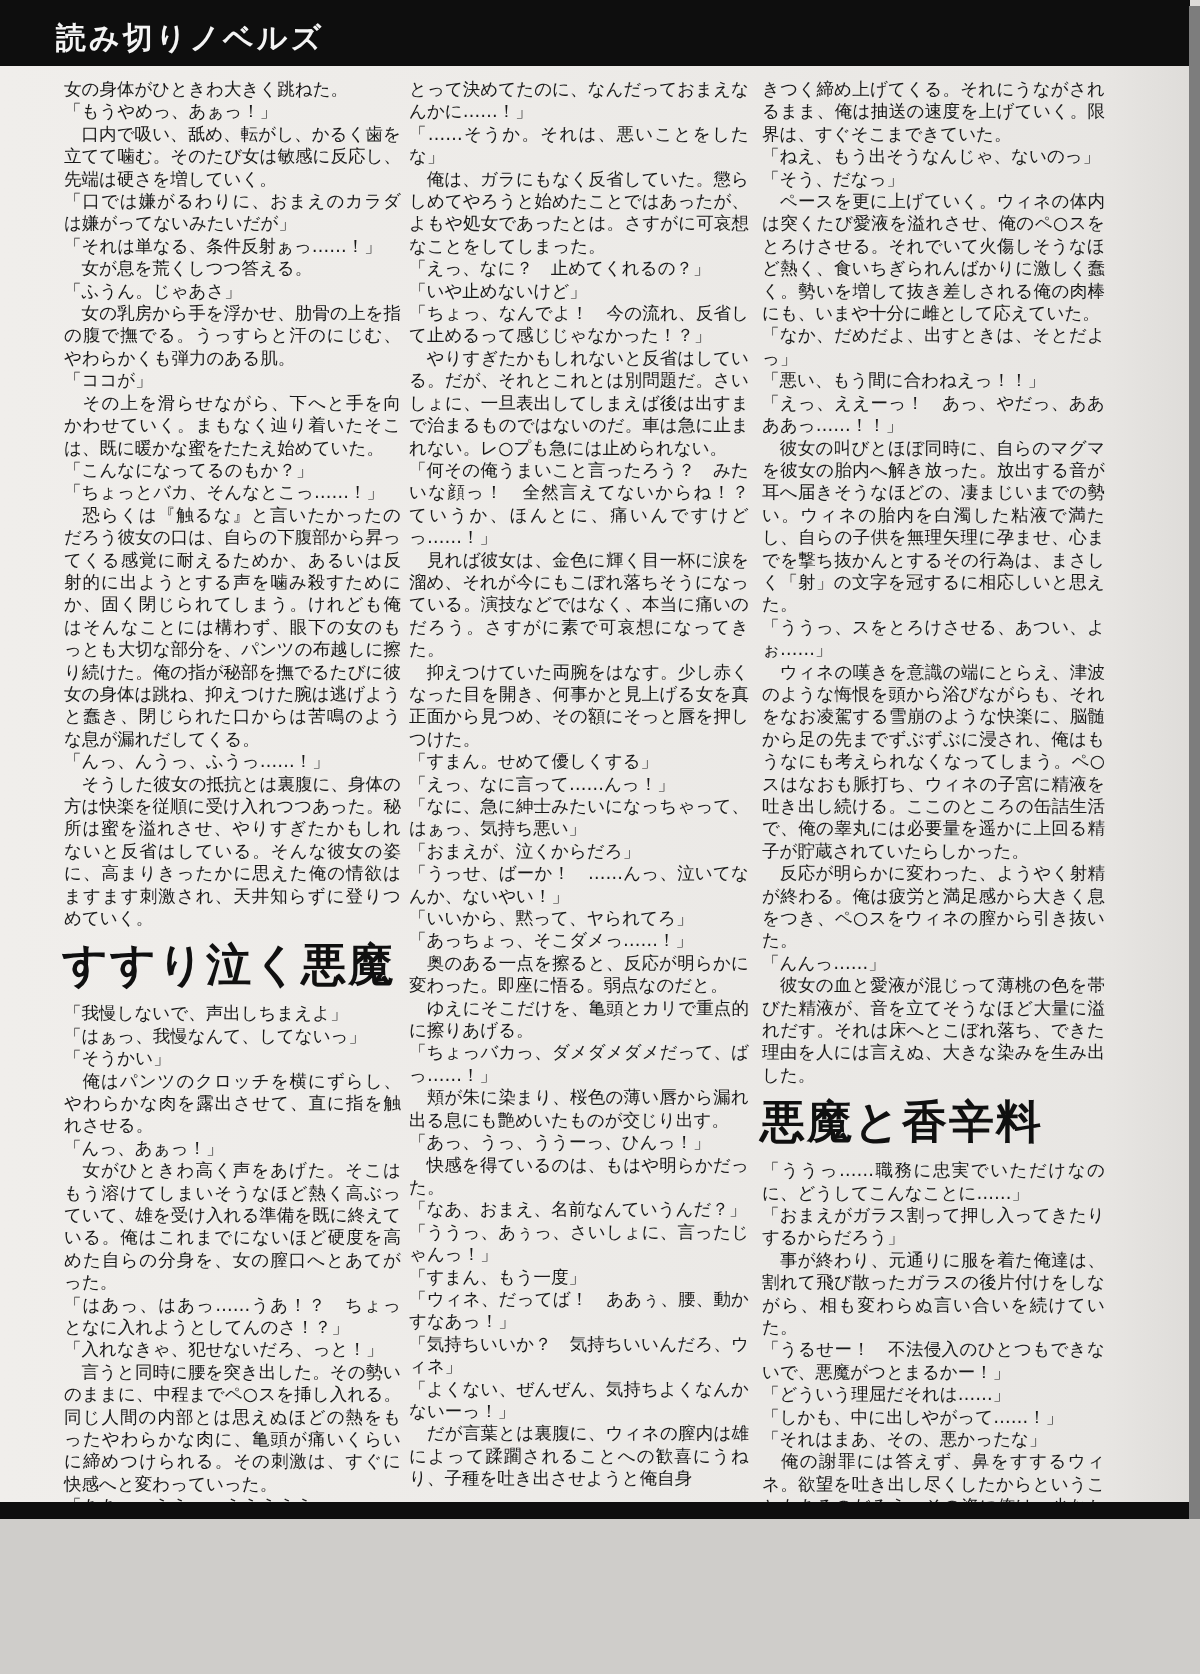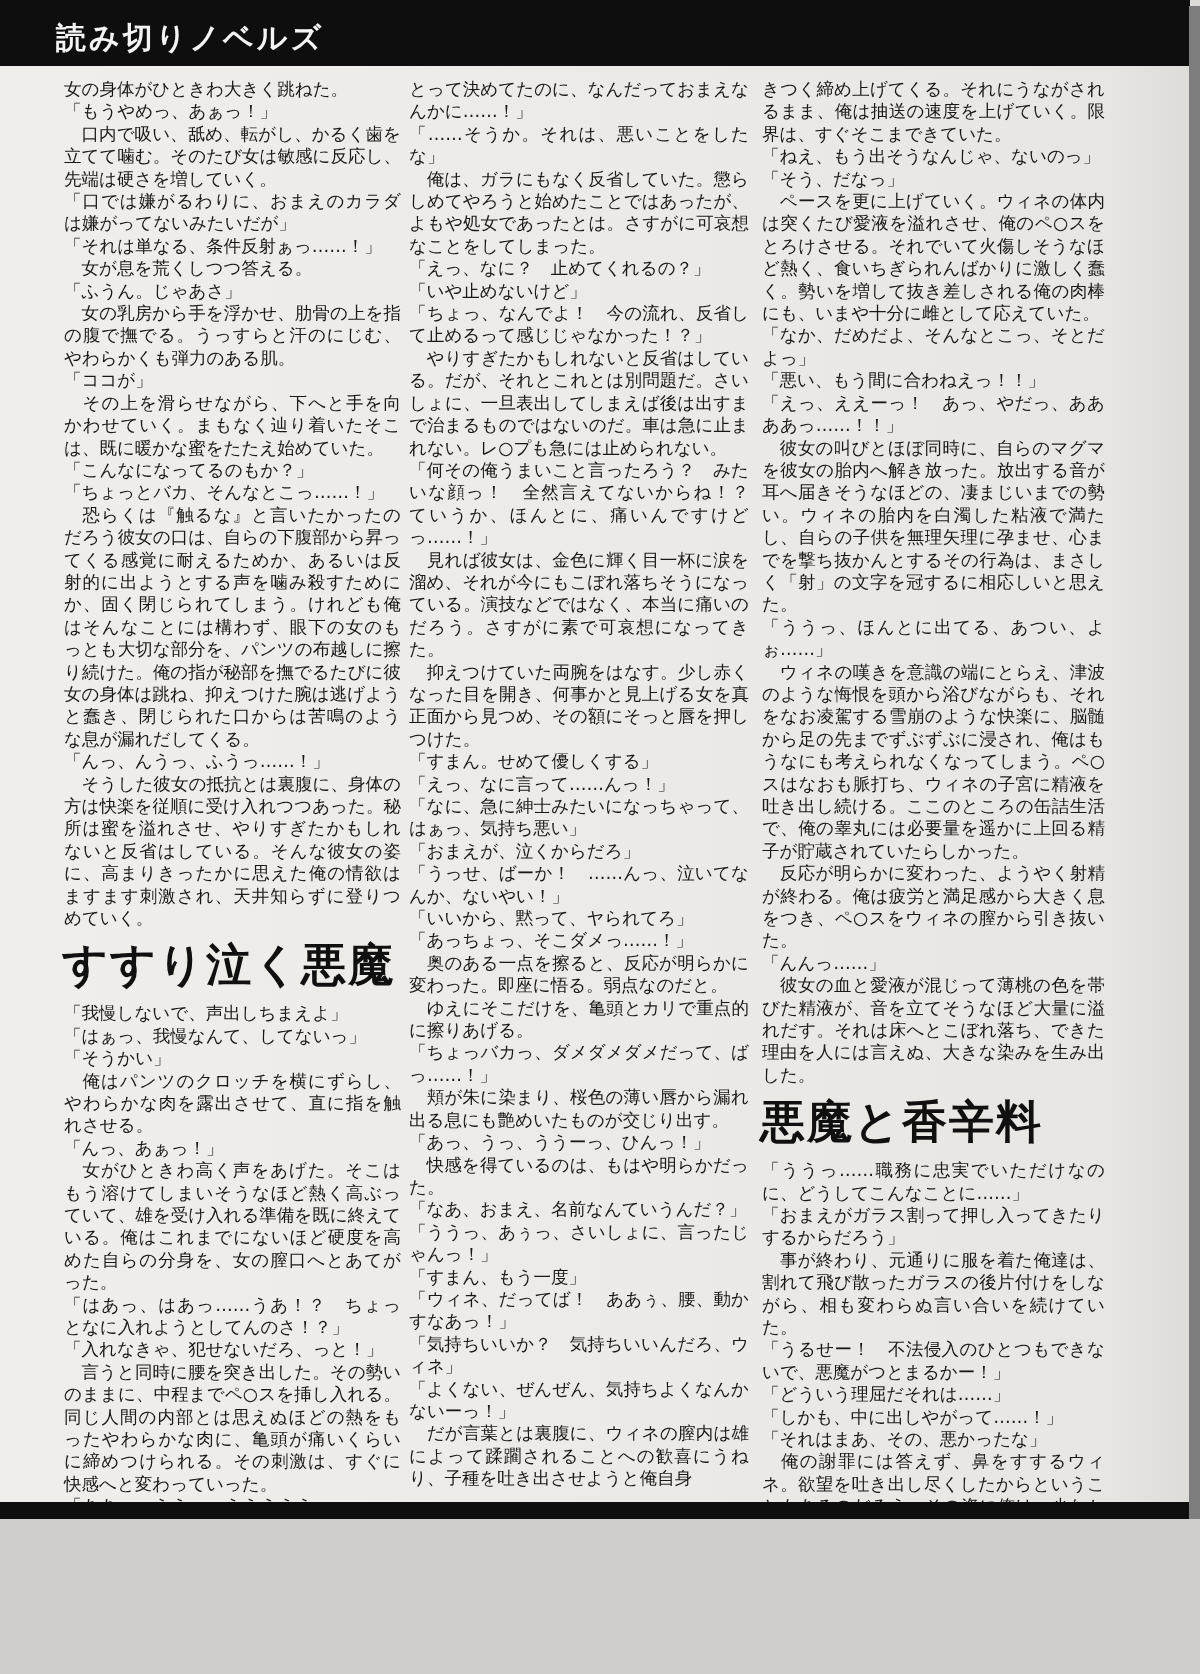--- a/index.html
+++ b/index.html
@@ -124,25 +124,25 @@
       <p class="para">「ウィネ、だってば！　ああぅ、腰、動かすなあっ！」</p>
       <p class="para">「気持ちいいか？　気持ちいいんだろ、ウィネ」</p>
       <p class="para">「よくない、ぜんぜん、気持ちよくなんかないーっ！」</p>
       <p class="para">　だが言葉とは裏腹に、ウィネの膣内は雄によって蹂躙されることへの歓喜にうねり、子種を吐き出させようと俺自身</p>
     </div>
   <div class="col" id="col3">
       <p class="para">きつく締め上げてくる。それにうながされるまま、俺は抽送の速度を上げていく。限界は、すぐそこまできていた。</p>
       <p class="para">「ねえ、もう出そうなんじゃ、ないのっ」</p>
       <p class="para">「そう、だなっ」</p>
       <p class="para">　ペースを更に上げていく。ウィネの体内は突くたび愛液を溢れさせ、俺のペ○スをとろけさせる。それでいて火傷しそうなほど熱く、食いちぎられんばかりに激しく蠢く。勢いを増して抜き差しされる俺の肉棒にも、いまや十分に雌として応えていた。</p>
-      <p class="para">「なか、だめだよ、そんなとこっ、そとだよっ」</p>
+      <p class="para">「なか、だめだよ、出すときは、そとだよっ」</p>
       <p class="para">「悪い、もう間に合わねえっ！！」</p>
       <p class="para">「えっ、ええーっ！　あっ、やだっ、ああああっ……！！」</p>
       <p class="para">　彼女の叫びとほぼ同時に、自らのマグマを彼女の胎内へ解き放った。放出する音が耳へ届きそうなほどの、凄まじいまでの勢い。ウィネの胎内を白濁した粘液で満たし、自らの子供を無理矢理に孕ませ、心までを撃ち抜かんとするその行為は、まさしく「射」の文字を冠するに相応しいと思えた。</p>
-      <p class="para">「ううっ、ほんとに出てる、あつい、よぉ……」</p>
+      <p class="para">「ううっ、スをとろけさせる、あつい、よぉ……」</p>
       <p class="para">　ウィネの嘆きを意識の端にとらえ、津波のような悔恨を頭から浴びながらも、それをなお凌駕する雪崩のような快楽に、脳髄から足の先までずぶずぶに浸され、俺はもうなにも考えられなくなってしまう。ペ○スはなおも脈打ち、ウィネの子宮に精液を吐き出し続ける。ここのところの缶詰生活で、俺の睾丸には必要量を遥かに上回る精子が貯蔵されていたらしかった。</p>
       <p class="para">　反応が明らかに変わった、ようやく射精が終わる。俺は疲労と満足感から大きく息をつき、ペ○スをウィネの膣から引き抜いた。</p>
       <p class="para">「んんっ……」</p>
       <p class="para">　彼女の血と愛液が混じって薄桃の色を帯びた精液が、音を立てそうなほど大量に溢れだす。それは床へとこぼれ落ち、できた理由を人には言えぬ、大きな染みを生み出した。</p>
       <h2 class="section-heading">悪魔と香辛料</h2>
       <p class="para">「ううっ……職務に忠実でいただけなのに、どうしてこんなことに……」</p>
       <p class="para">「おまえがガラス割って押し入ってきたりするからだろう」</p>
       <p class="para">　事が終わり、元通りに服を着た俺達は、割れて飛び散ったガラスの後片付けをしながら、相も変わらぬ言い合いを続けていた。</p>
       <p class="para">「うるせー！　不法侵入のひとつもできないで、悪魔がつとまるかー！」</p>
       <p class="para">「どういう理屈だそれは……」</p>

